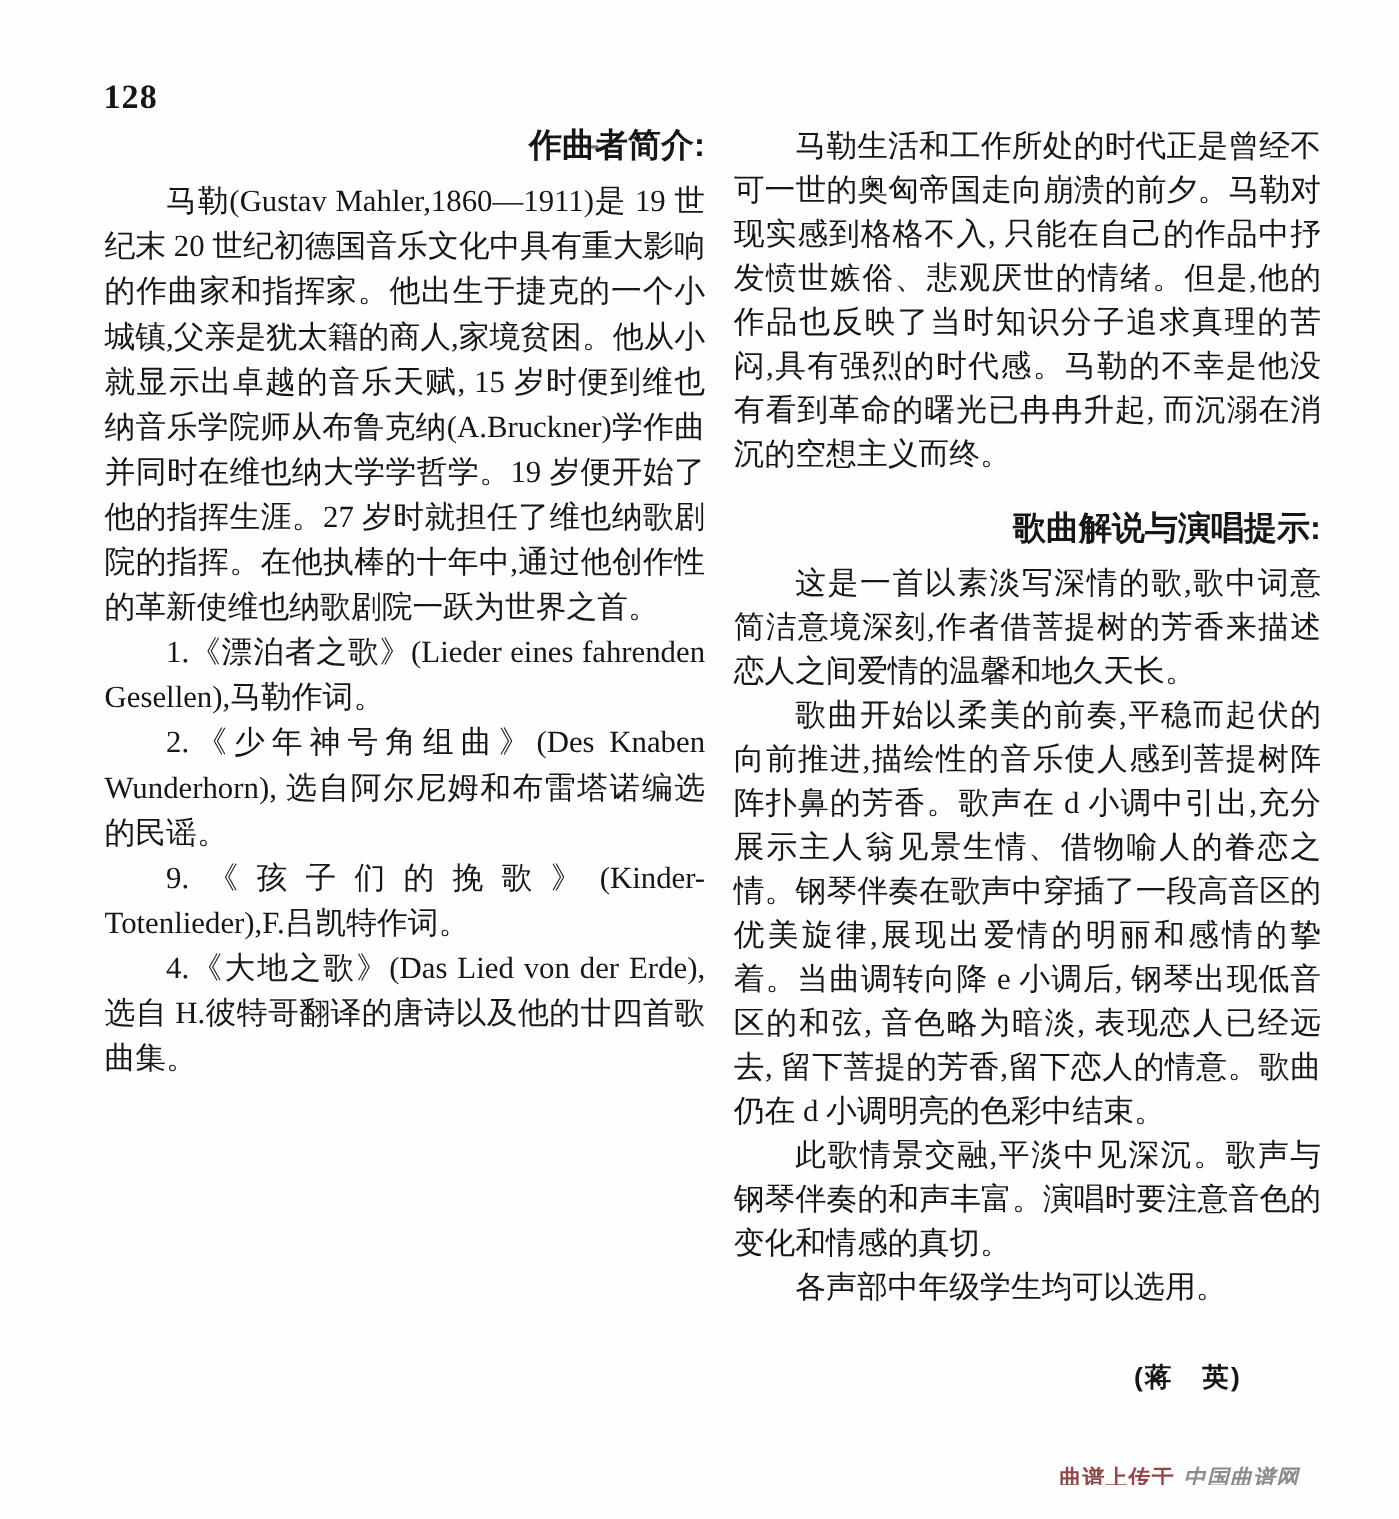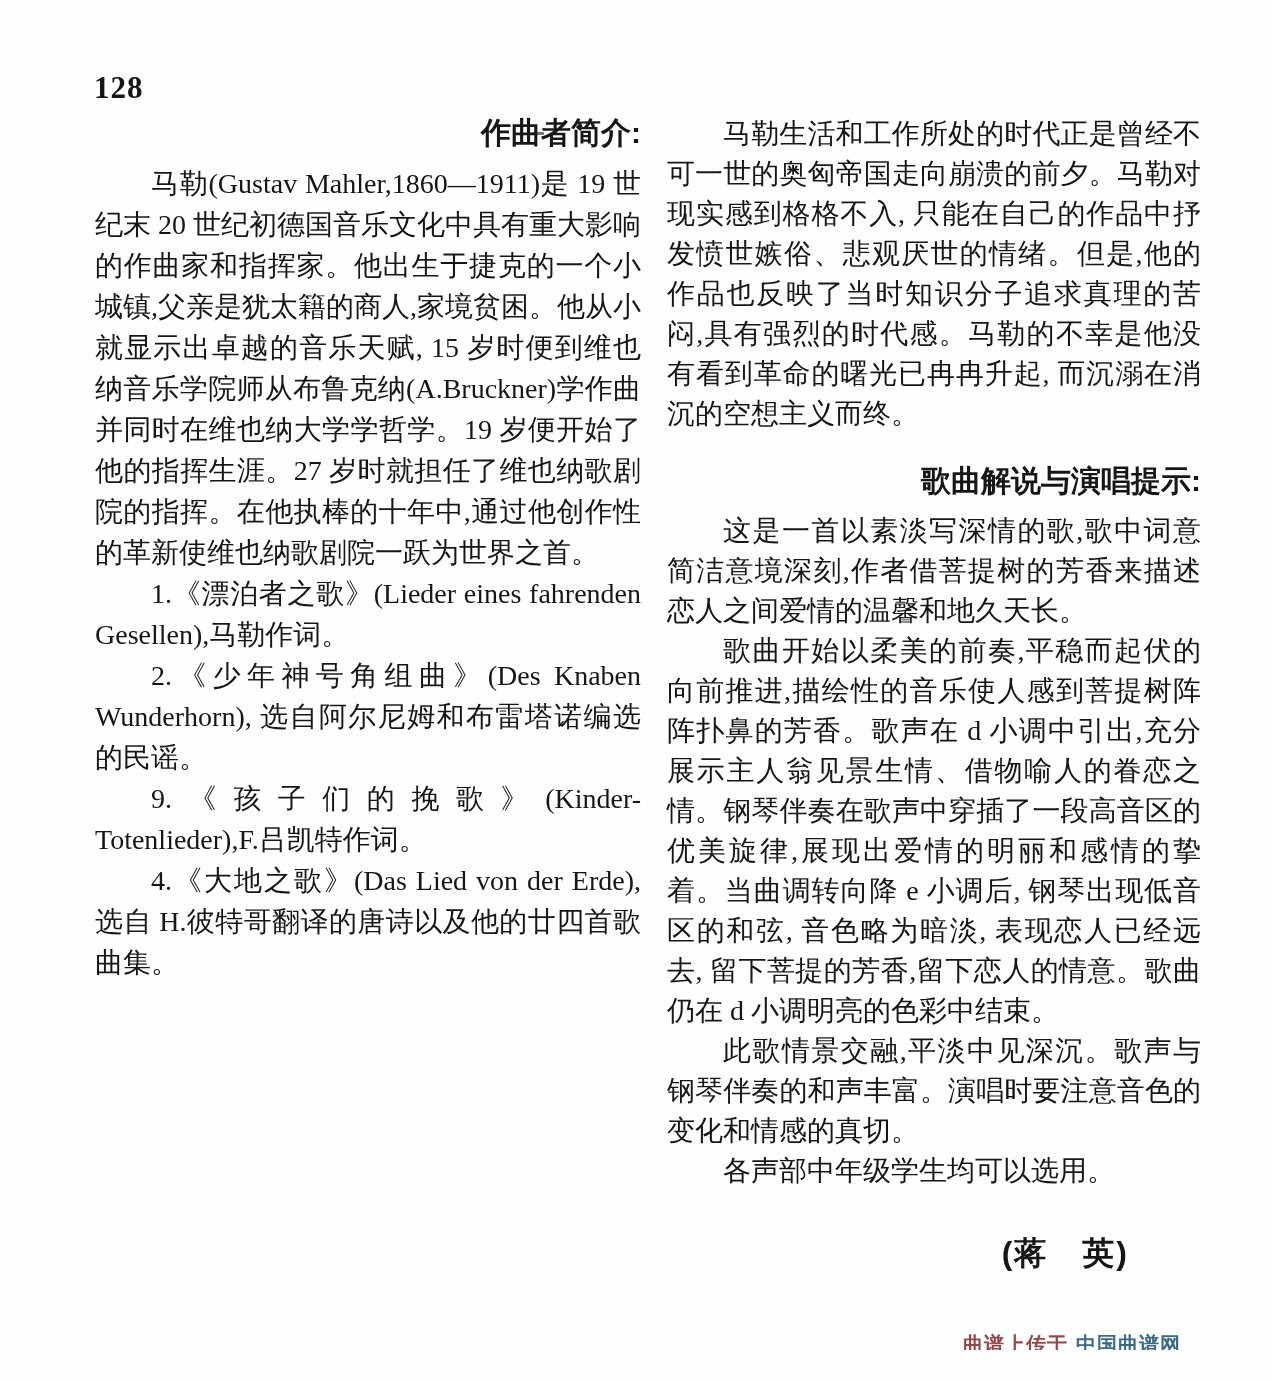--- a/index.html
+++ b/index.html
@@ -28,35 +28,35 @@
     font-family:"Liberation Sans","DejaVu Sans",sans-serif;
     font-weight:bold;font-size:30px;line-height:42px;
     margin:0 0 9px 0;text-align:right;
   }
   .heading-song{margin:26px 0 9px 0;}
   .para{margin:0;text-indent:2em;}
   .attribution{
     margin-top:42px;
     text-align:right;padding-right:72px;
     font-family:"Liberation Sans","DejaVu Sans",sans-serif;
-    font-weight:bold;font-size:32px;letter-spacing:2px;
+    font-weight:bold;font-size:24px;letter-spacing:2px;
   }
   .dash-artifact{
     position:absolute;left:532px;top:132px;
     width:12px;height:3px;background:#777;border-radius:1px;
   }
   .watermark{
     position:absolute;left:963px;top:1333px;
     width:260px;height:17px;overflow:hidden;
     font-family:"Liberation Sans","DejaVu Sans",sans-serif;
     font-weight:bold;font-size:20px;line-height:22px;
     letter-spacing:1px;white-space:nowrap;opacity:.82;
   }
   .wm-black{color:#7f1d1d;margin-right:8px;}
-  .wm-red{color:#0c4a6e;}
+  .wm-red{color:#737373;font-style:italic;}
 </style>
 </head>
 <body>
 
 <div class="page">
 
   <div class="page-number">128</div>
 
   <div class="dash-artifact"></div>
 

